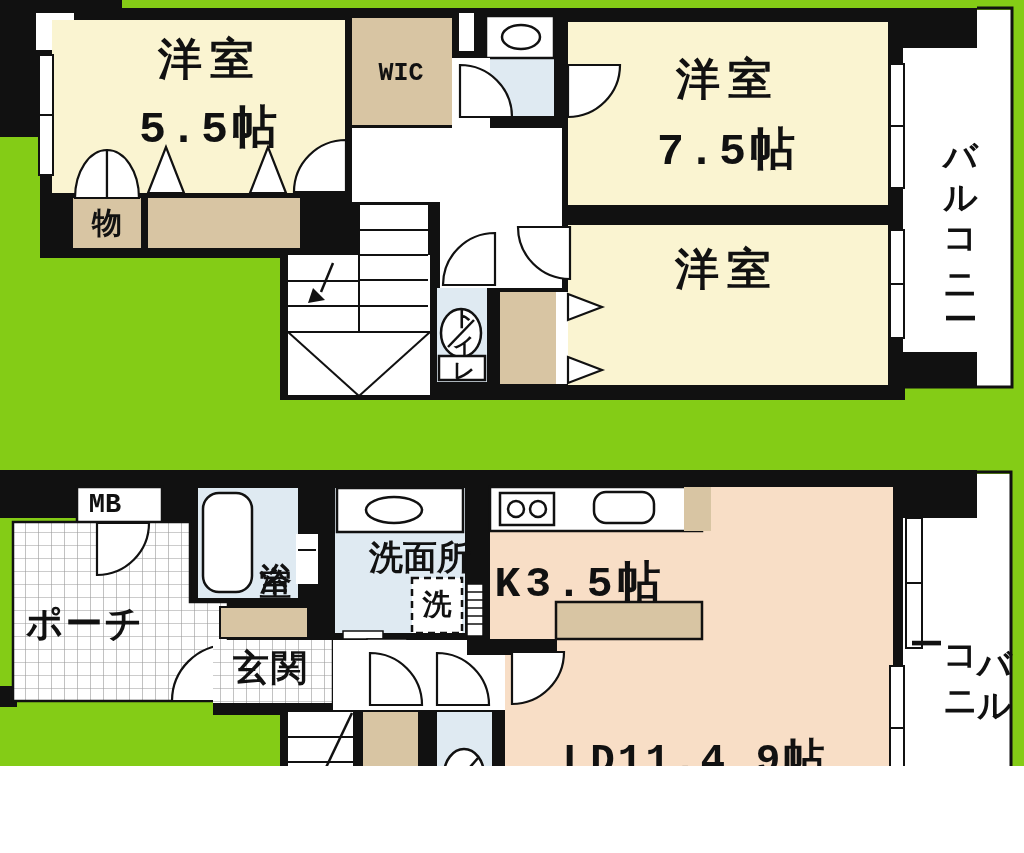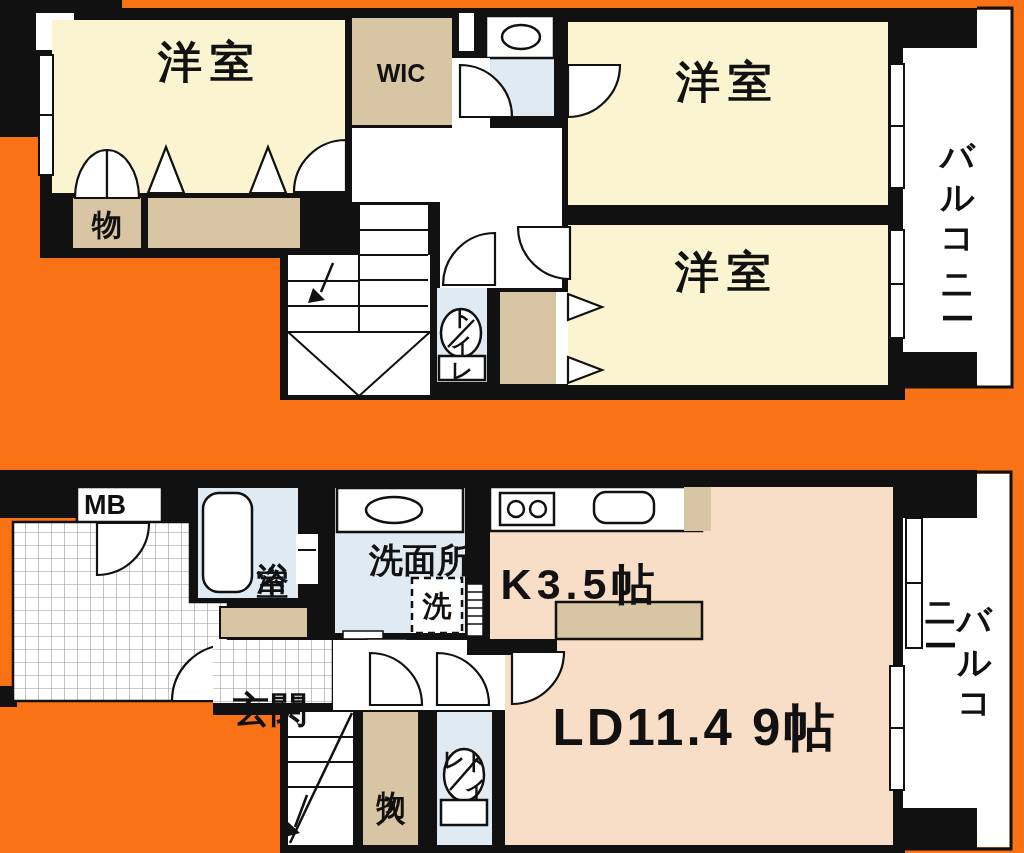--- a/index.html
+++ b/index.html
@@ -1,17 +1,17 @@
 <!DOCTYPE html>
 <html><head>
 <meta charset="utf-8">
 <style>
   html,body{margin:0;padding:0;background:#fff;}
-  #plan{position:relative;width:1024px;height:853px;background:#f97316;overflow:hidden;
-        font-family:Liberation Sans, sans-serif;}
+  #plan{position:relative;width:1024px;height:766px;background:#84cc16;overflow:hidden;
+        font-family:Liberation Mono, monospace;}
   #plan svg{position:absolute;left:0;top:0;}
   .lbl{position:absolute;transform:translate(-50%,-50%);font-weight:bold;color:#111;
        white-space:nowrap;line-height:1;}
   .vlbl{position:absolute;transform:translate(-50%,-50%);font-weight:bold;color:#111;
         writing-mode:vertical-rl;text-orientation:mixed;line-height:1;}
 </style>
 </head>
 <body>
 
 <div id="plan">
@@ -182,30 +182,33 @@
     </g>
 
     <rect x="906" y="518" width="16" height="130" fill="#fff" stroke="#111" stroke-width="2"></rect>
     <line x1="906" y1="583" x2="922" y2="583" stroke="#111" stroke-width="2"></line>
     <rect x="890" y="666" width="14" height="124" fill="#fff" stroke="#111" stroke-width="2"></rect>
     <line x1="890" y1="728" x2="904" y2="728" stroke="#111" stroke-width="2"></line>
   </g>
 </svg>
 
   <div class="lbl" style="left:210px;top:62px;font-size:44px;letter-spacing:8px;">洋室</div>
+  <div class="lbl" style="left:210px;top:130px;font-size:45px;letter-spacing:4px;">5.5帖</div>
   <div class="lbl" style="left:401px;top:73px;font-size:25px;">WIC</div>
   <div class="lbl" style="left:107px;top:225px;font-size:30px;">物</div>
   <div class="lbl" style="left:728px;top:82px;font-size:44px;letter-spacing:8px;">洋室</div>
+  <div class="lbl" style="left:728px;top:152px;font-size:45px;letter-spacing:4px;">7.5帖</div>
   <div class="lbl" style="left:727px;top:272px;font-size:44px;letter-spacing:8px;">洋室</div>
   <div class="vlbl" style="left:958px;top:212px;font-size:34px;letter-spacing:7px;">バルコニー</div>
   <div class="vlbl" style="left:462px;top:333px;font-size:22px;letter-spacing:2px;">トイレ</div>
 
   <div class="lbl" style="left:105px;top:505px;font-size:27px;">MB</div>
+  <div class="lbl" style="left:85px;top:626px;font-size:37px;letter-spacing:2px;">ポーチ</div>
   <div class="vlbl" style="left:273px;top:540px;font-size:32px;letter-spacing:3px;">浴室</div>
   <div class="lbl" style="left:420px;top:560px;font-size:34px;">洗面所</div>
   <div class="lbl" style="left:437px;top:606px;font-size:29px;">洗</div>
   <div class="lbl" style="left:580px;top:584px;font-size:43px;letter-spacing:5px;">K3.5帖</div>
-  <div class="lbl" style="left:271px;top:671px;font-size:36px;letter-spacing:2px;margin-top:39px;">玄関</div>
+  <div class="lbl" style="left:271px;top:671px;font-size:36px;letter-spacing:2px;">玄関</div>
   <div class="vlbl" style="left:391px;top:772px;font-size:29px;letter-spacing:4px;">物入</div>
   <div class="vlbl" style="left:465px;top:775px;font-size:22px;letter-spacing:2px;">トイレ</div>
-  <div class="lbl" style="left:695px;top:727px;font-size:51px;letter-spacing:3px;">LD11.4 9帖</div>
+  <div class="lbl" style="left:695px;top:761px;font-size:41px;letter-spacing:3px;">LD11.4 9帖</div>
   <div class="vlbl" style="left:958px;top:672px;font-size:34px;letter-spacing:7px;">バルコニー</div>
 </div>
 
 </body></html>

